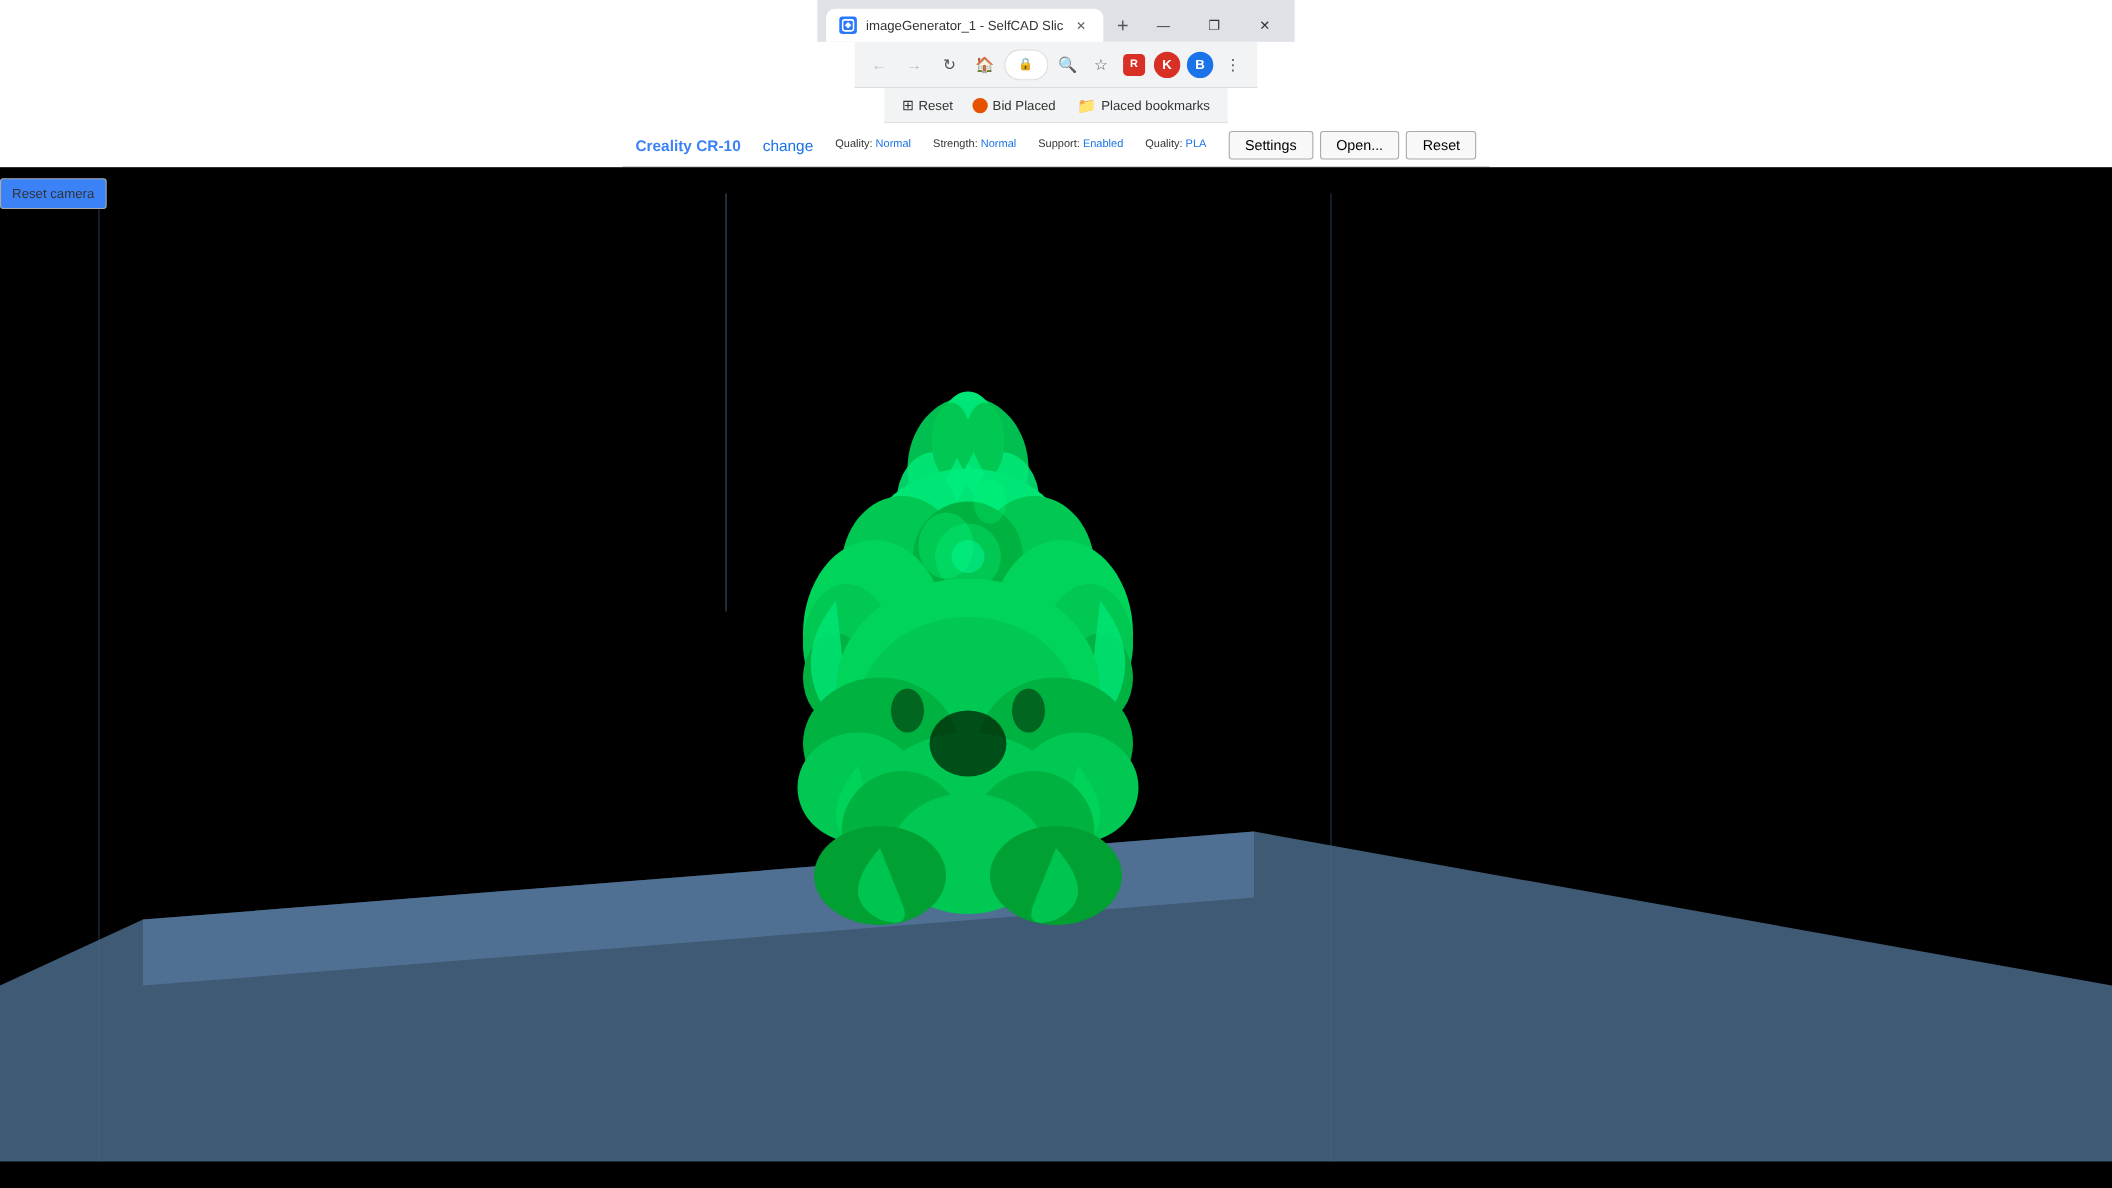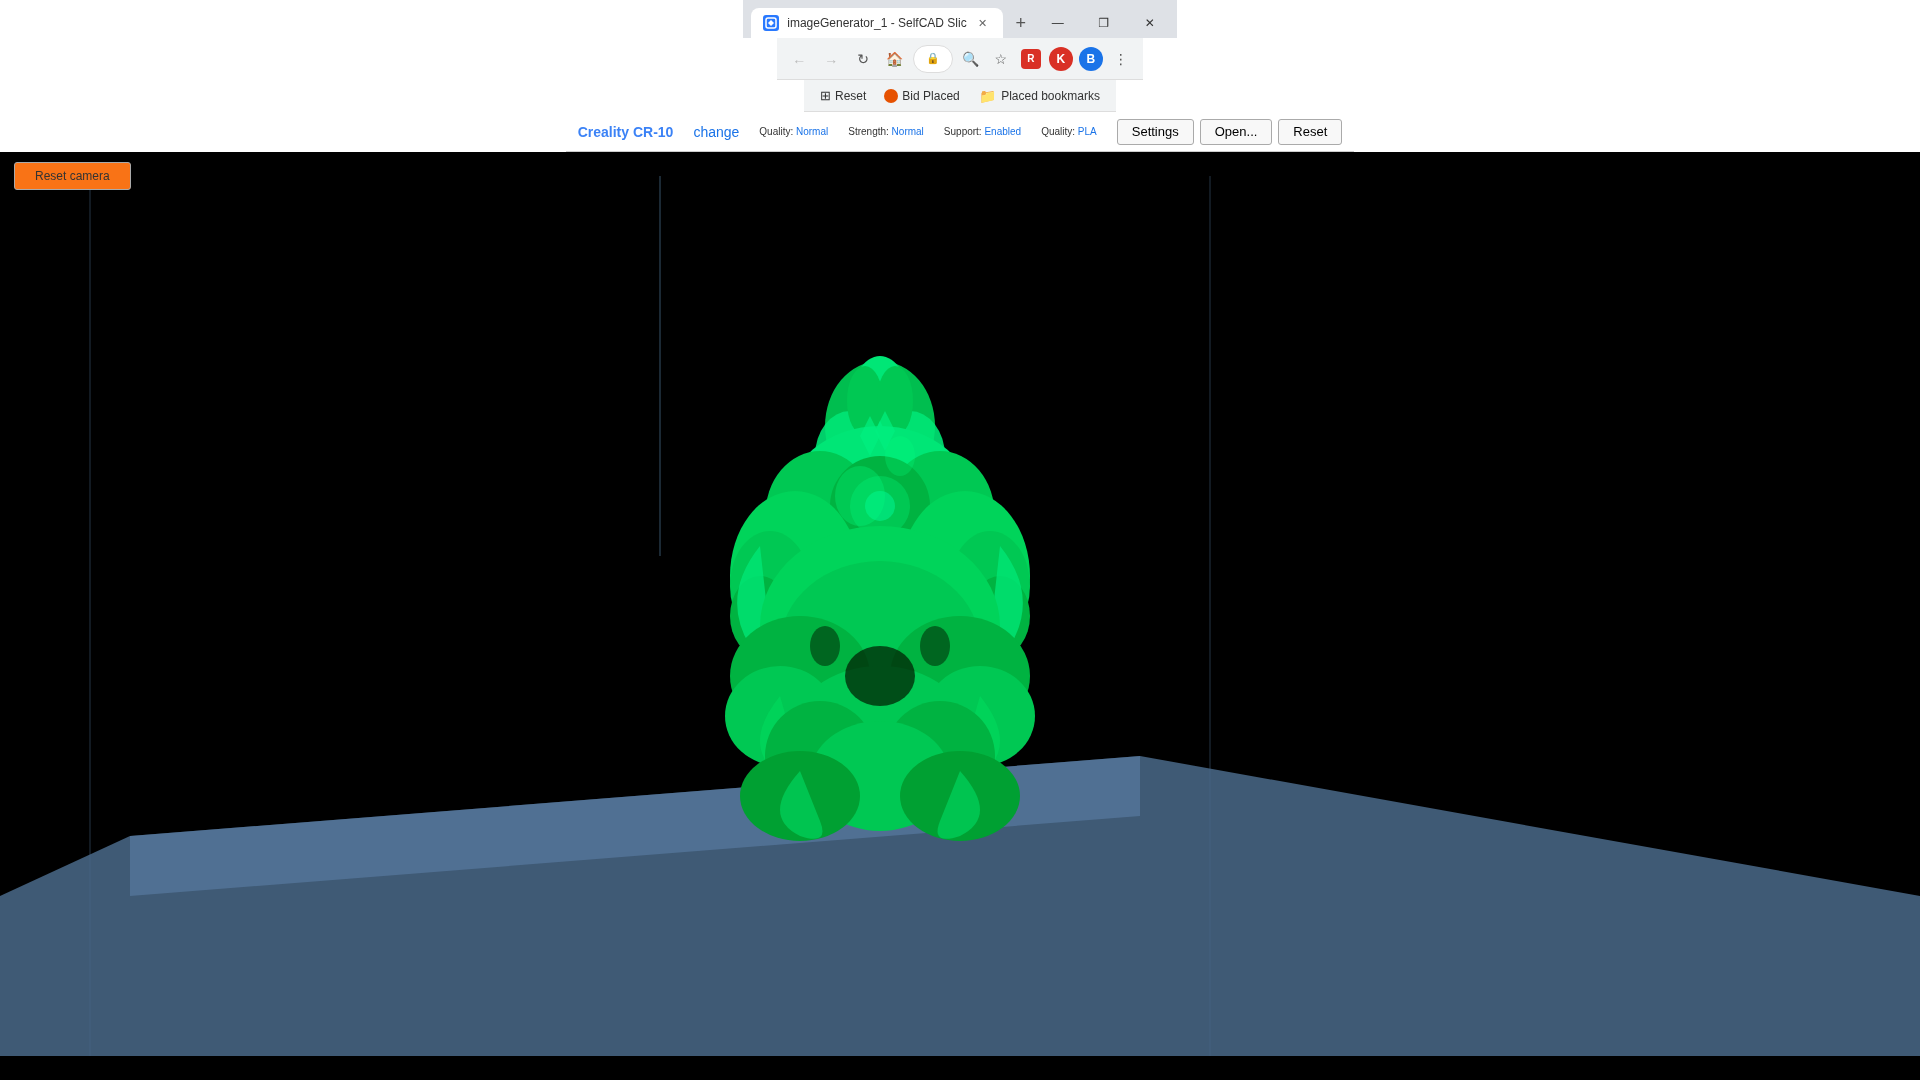--- a/index.html
+++ b/index.html
@@ -175,24 +175,24 @@
       flex: 1;
       background: #000;
       position: relative;
       overflow: hidden;
     }
 
     
     .reset-camera-btn {
       position: absolute;
       top: 10px;
-      left: 14px;
+      left: 0;
       height: 28px;
-      padding: 0 20px;
-      background: #f97316;
+      padding: 0 10px;
+      background: #3b82f6;
       border: 1px solid #aaa;
       border-radius: 3px;
       font-size: 12px;
       color: #333;
       cursor: pointer;
       z-index: 10;
     }
   </style>
 </head>
 <body>

